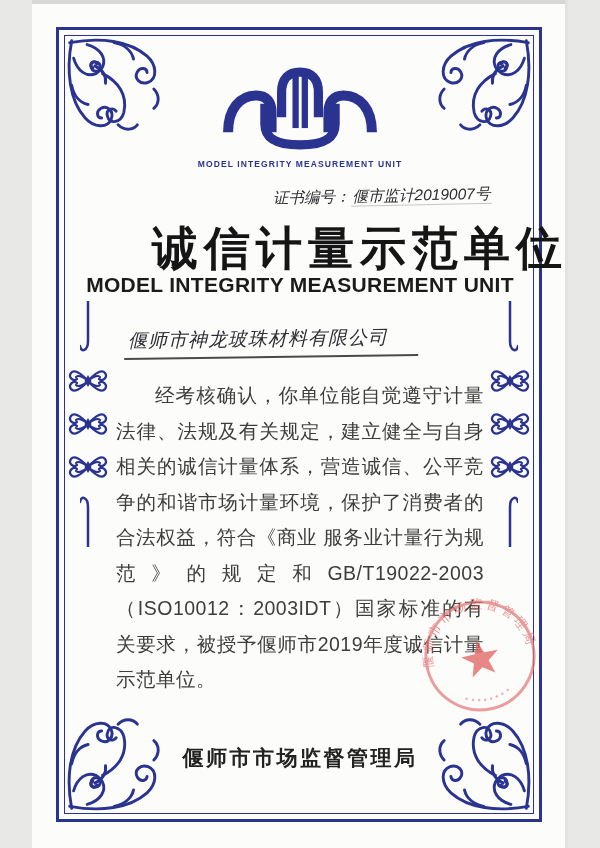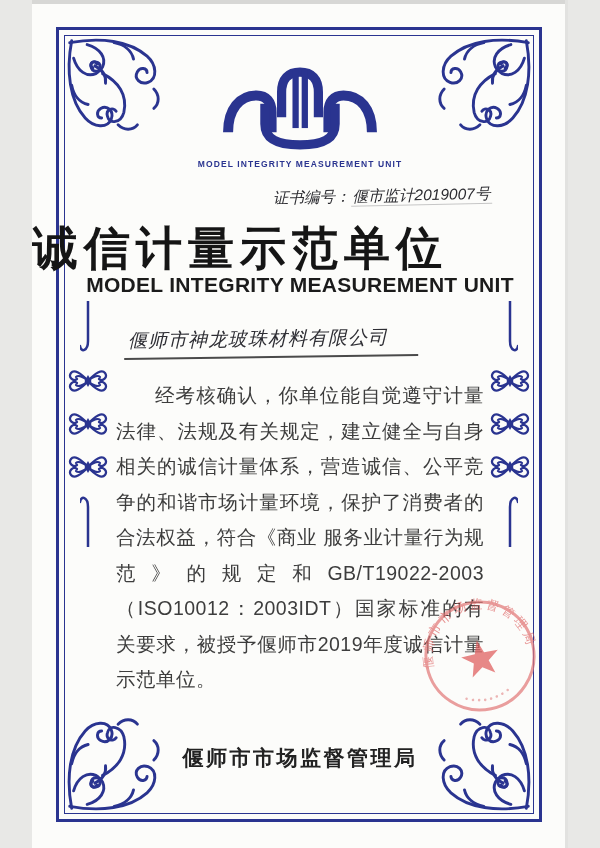--- a/index.html
+++ b/index.html
@@ -34,21 +34,21 @@
   
   .logo-block{position:absolute;left:0;right:0;top:62px;text-align:center;}
   .logo-mark{width:178px;height:92px;color:var(--navy);}
   .logo-caption{margin-top:1px;font-size:8.5px;font-weight:bold;
     letter-spacing:1.1px;color:var(--navy);}
 
   .certno{position:absolute;top:186px;right:76px;font-size:15.5px;
     font-style:italic;color:#2c2c31;transform:rotate(-1.2deg);white-space:nowrap;}
   .certno .val{border-bottom:1px solid #c6c6c6;padding:0 2px 1px 2px;}
 
-  .title-cn{position:absolute;left:0;right:0;top:218px;text-align:left;
+  .title-cn{position:absolute;left:0;right:0;top:218px;text-align:right;
     font-family:"Liberation Serif","DejaVu Serif",serif;font-weight:bold;
     font-size:46px;letter-spacing:6px;color:#151515;}
   .title-en{position:absolute;left:0;right:0;top:273px;text-align:center;
     font-weight:bold;font-size:21px;letter-spacing:0.3px;color:#1b1b1b;}
 
   .company{position:absolute;left:92px;top:326px;font-size:19px;
     font-style:italic;color:#2e2e34;letter-spacing:1px;
     border-bottom:2px solid #4a4a4a;padding:0 30px 4px 4px;
     transform:rotate(-0.8deg);white-space:nowrap;}
 

